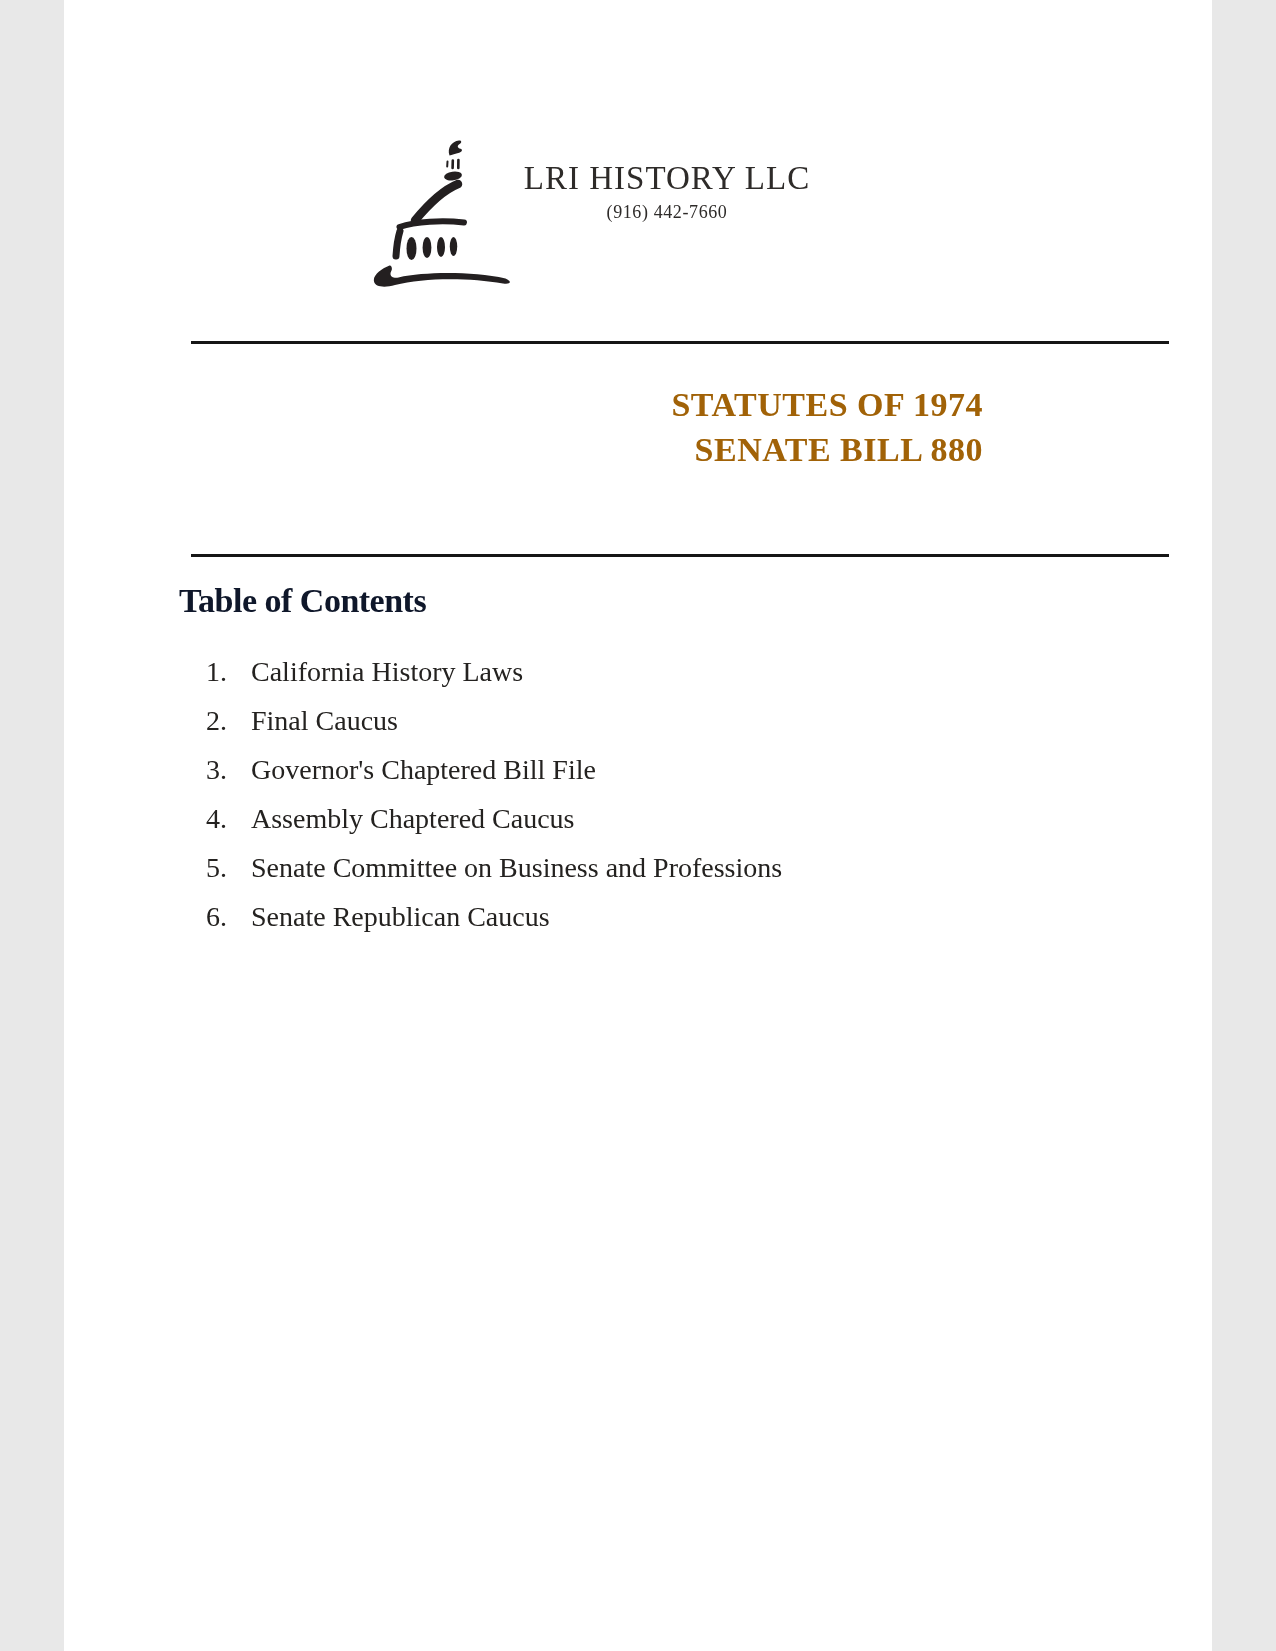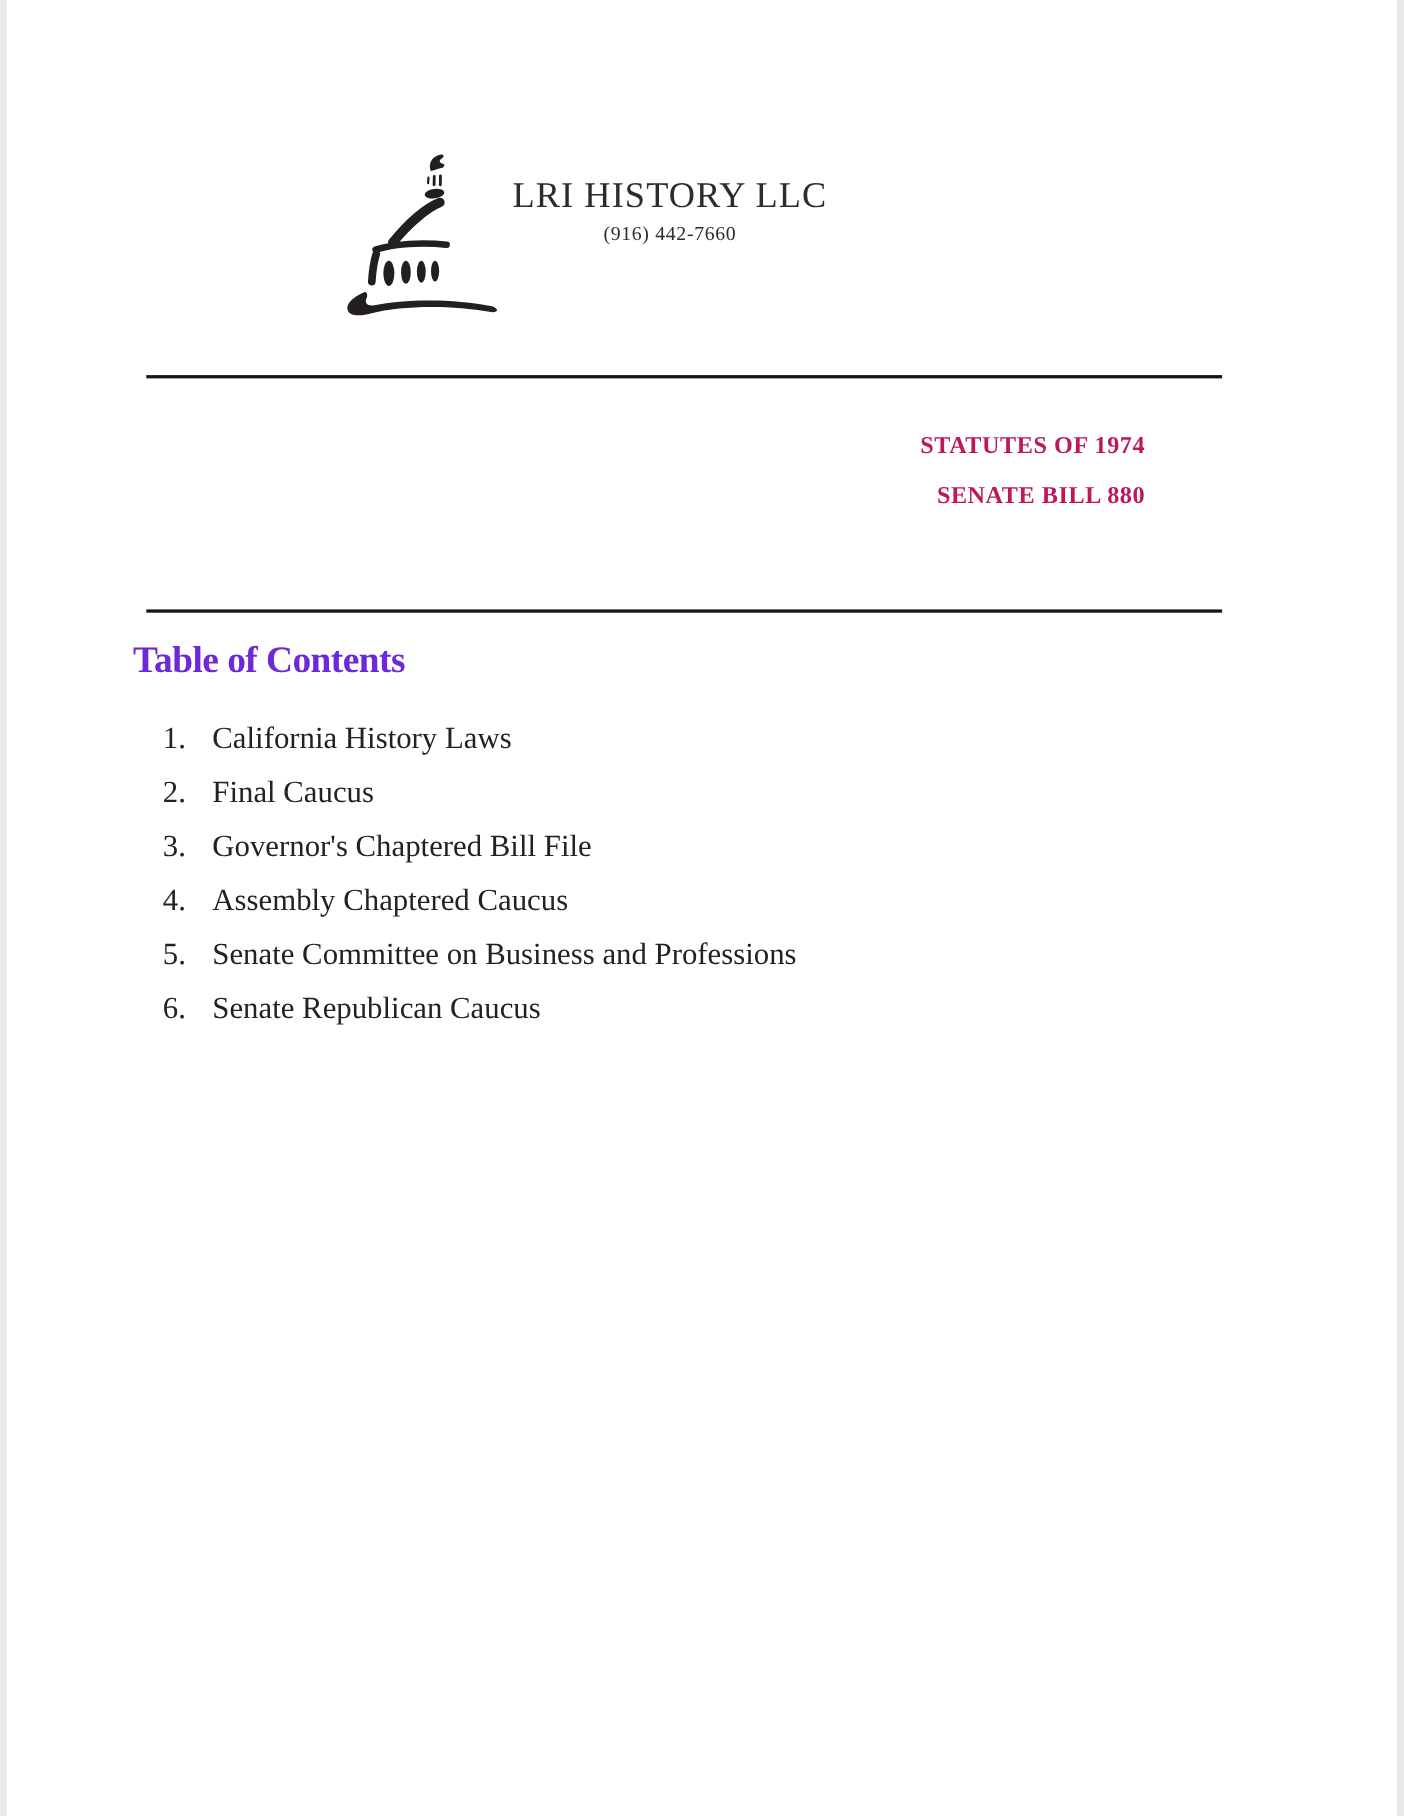--- a/index.html
+++ b/index.html
@@ -1,19 +1,19 @@
 <!DOCTYPE html>
 <html><head>
 <meta charset="utf-8">
 <title>Document</title>
 <style>
   html, body { margin: 0; padding: 0; background: #e8e8e8; }
   .page {
     position: relative;
-    width: 1264px;
+    width: 1148px;
     height: 1651px;
     margin: 0 auto;
     background: #ffffff;
     overflow: hidden;
     font-family: "Liberation Serif", "DejaVu Serif", serif;
   }
 
   
   .logo {
     position: absolute;
@@ -54,37 +54,37 @@
   .rule-1 { top: 341px; }
   .rule-2 { top: 554px; }
 
   
   .title-block {
     position: absolute;
     right: 229px;
     top: 382px;
     text-align: right;
     font-weight: bold;
-    font-size: 22px;
+    font-size: 34px;
     line-height: 45px;
-    color: #be185d;
+    color: #a16207;
     letter-spacing: 0.5px;
   }
   .title-line { white-space: pre-wrap; }
 
   
   .toc-heading {
     position: absolute;
     left: 115px;
     top: 580px;
     font-weight: bold;
     font-size: 34px;
     line-height: 42px;
     letter-spacing: -0.5px;
-    color: #6d28d9;
+    color: #0f172a;
   }
   .toc-list {
     position: absolute;
     left: 142px;
     top: 647px;
     list-style: none;
     margin: 0;
     padding: 0;
     color: #242220;
   }

